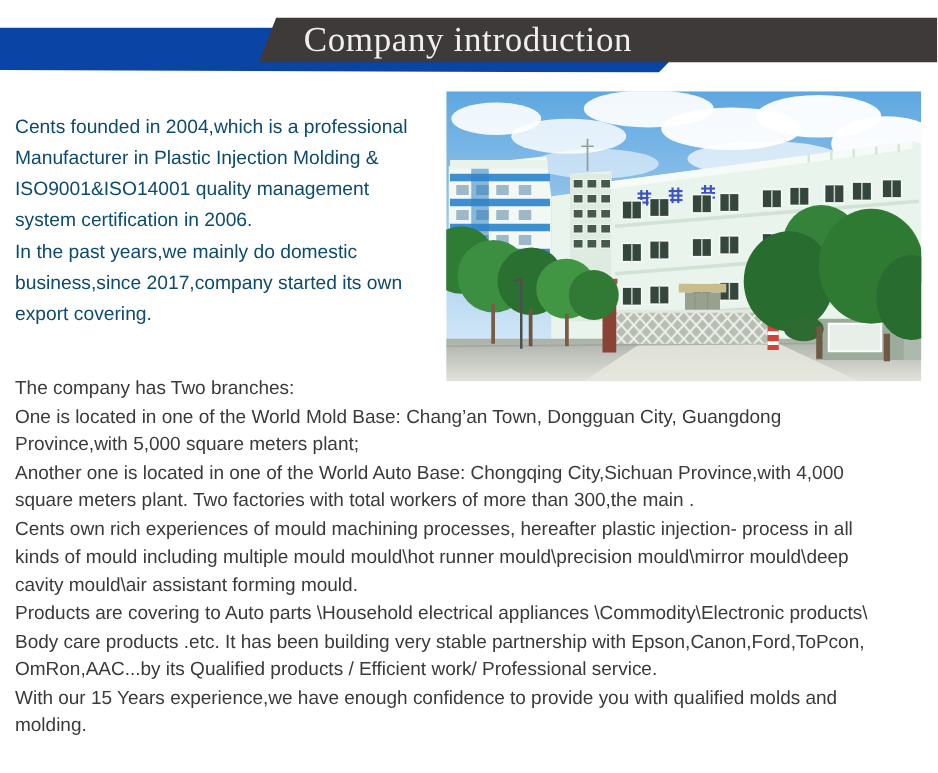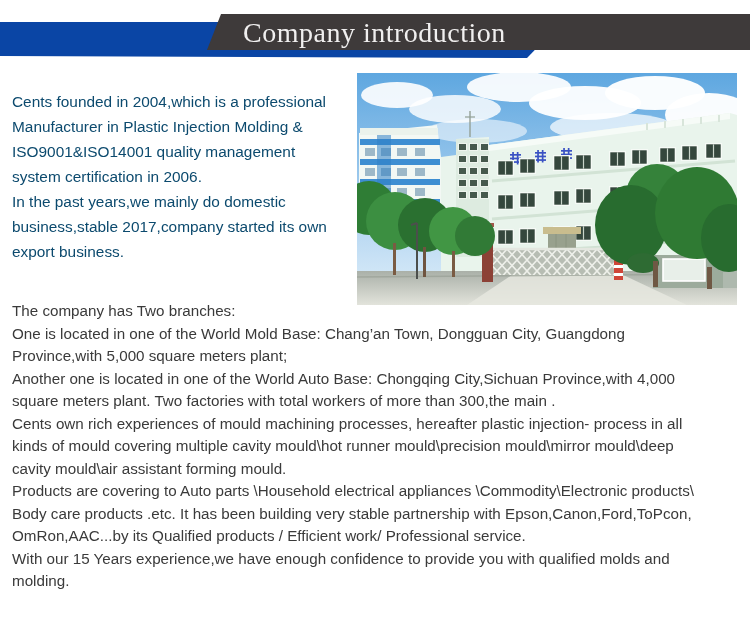--- a/index.html
+++ b/index.html
@@ -36,22 +36,22 @@
     <div class="band dark"></div>
     <h1 class="banner-title">Company introduction</h1>
   </div>
 
   <div class="intro">
     <div class="line">Cents founded in 2004,which is a professional</div>
     <div class="line">Manufacturer in Plastic Injection Molding &amp;</div>
     <div class="line">ISO9001&amp;ISO14001 quality management</div>
     <div class="line">system certification in 2006.</div>
     <div class="line">In the past years,we mainly do domestic</div>
-    <div class="line">business,stable 2017,company started its own</div>
-    <div class="line">export business.</div>
+    <div class="line">business,since 2017,company started its own</div>
+    <div class="line">export covering.</div>
   </div>
 
   <figure class="photo">
     <svg viewBox="0 0 380 232" width="380" height="232" xmlns="http://www.w3.org/2000/svg" role="img">
       <defs>
         <linearGradient id="sky" x1="0" y1="0" x2="0" y2="1">
           <stop offset="0" stop-color="#5ea7e0"></stop>
           <stop offset="0.55" stop-color="#a8cfef"></stop>
           <stop offset="1" stop-color="#e2f0fa"></stop>
         </linearGradient>
@@ -257,21 +257,21 @@
     </svg>
   </figure>
 
   <div class="details">
     <div class="line">The company has Two branches:</div>
     <div class="line">One is located in one of the World Mold Base: Chang’an Town, Dongguan City, Guangdong</div>
     <div class="line">Province,with 5,000 square meters plant;</div>
     <div class="line">Another one is located in one of the World Auto Base: Chongqing City,Sichuan Province,with 4,000</div>
     <div class="line">square meters plant. Two factories with total workers of more than 300,the main .</div>
     <div class="line">Cents own rich experiences of mould machining processes, hereafter plastic injection- process in all</div>
-    <div class="line">kinds of mould covering multiple cavity mould\hot runner mould\precision mould\mirror mould\deep</div>
+    <div class="line">kinds of mould including multiple mould mould\hot runner mould\precision mould\mirror mould\deep</div>
     <div class="line">cavity mould\air assistant forming mould.</div>
     <div class="line">Products are covering to Auto parts \Household electrical appliances \Commodity\Electronic products\</div>
     <div class="line">Body care products .etc. It has been building very stable partnership with Epson,Canon,Ford,ToPcon,</div>
     <div class="line">OmRon,AAC...by its Qualified products / Efficient work/ Professional service.</div>
     <div class="line">With our 15 Years experience,we have enough confidence to provide you with qualified molds and</div>
     <div class="line">molding.</div>
   </div>
 
 </div>
 

